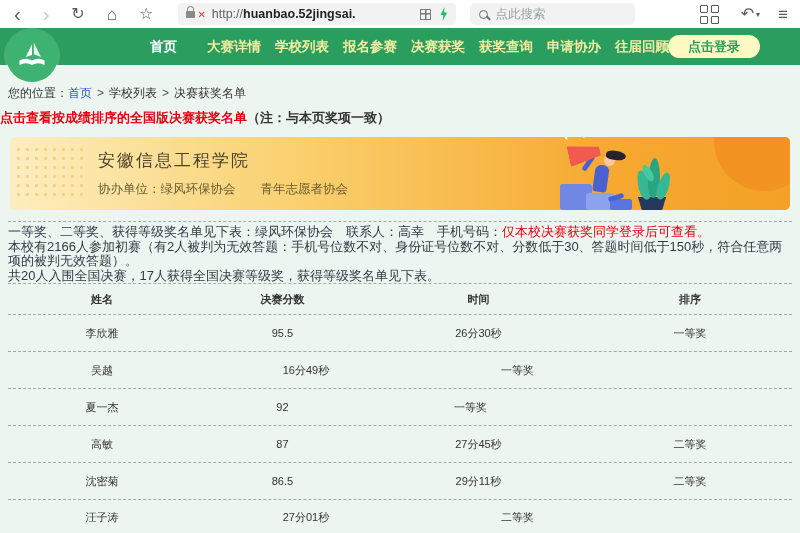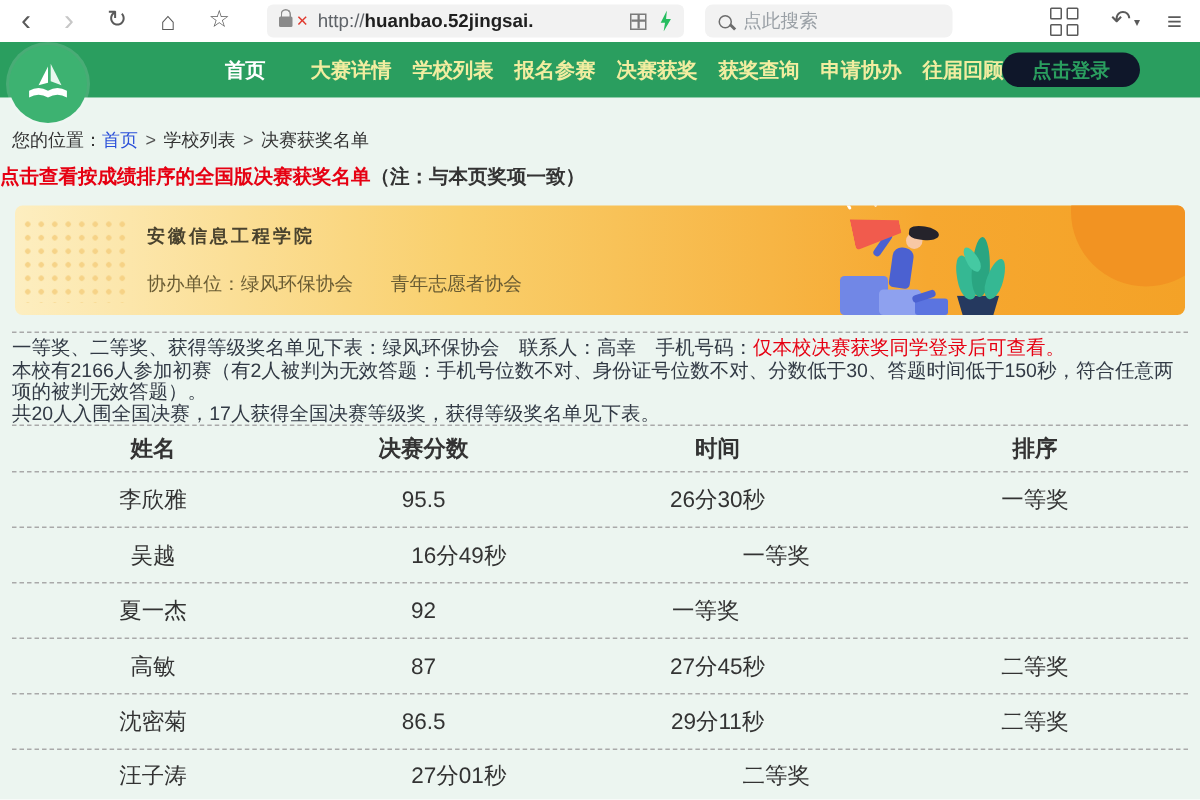--- a/index.html
+++ b/index.html
@@ -45,39 +45,39 @@
   .burger { color:#5a5a5a; font-size:17px; margin:0 6px 0 8px; }
 
   
   .nav { position:relative; height:37px; background:#2a9e5f; display:flex; align-items:center; }
   .logo { position:absolute; left:6px; top:2px; width:52px; height:52px; border-radius:50%;
           background:#3db271; z-index:5; display:flex; align-items:center; justify-content:center;
           box-shadow:0 0 0 2px rgba(255,255,255,0.15); cursor:pointer; }
   .nav-items { display:flex; align-items:center; margin-left:150px; gap:14px; }
   .nav-item { font-size:13.5px; font-weight:bold; color:#f2eda0; cursor:pointer; white-space:nowrap; }
   .nav-item.active { color:#ffffff; margin-right:16px; }
-  .login-btn { position:absolute; right:40px; top:7px; width:92px; height:23px; background:#0f172a;
+  .login-btn { position:absolute; right:40px; top:7px; width:92px; height:23px; background:#fef9c3;
                border-radius:12px; color:#2a9e5f; font-size:13px; font-weight:bold;
                display:flex; align-items:center; justify-content:center; cursor:pointer; }
 
   
   .content { height:468px; background:#ecf5f0; }
   .breadcrumb { padding:20px 0 0 8px; font-size:12px; color:#333; }
   .breadcrumb .link { color:#2b50d9; cursor:pointer; }
   .breadcrumb .sep { margin:0 5px; color:#555; }
   .notice { text-align:left; margin-top:7px; font-size:13px; font-weight:bold; }
   .notice .red-link { color:#e60012; cursor:pointer; }
   .notice .note { color:#333; }
 
   
   .banner { position:relative; margin:10px 10px 0; height:73px; border-radius:5px; overflow:hidden;
             background:linear-gradient(90deg,#fdeec0 0%,#f9cf6c 38%,#f6a830 78%,#f4a227 100%); }
   .dots { position:absolute; left:4px; top:8px; width:72px; height:57px;
           background-image:radial-gradient(#f4cd7c 1.6px, transparent 2px); background-size:9px 9px; opacity:.8; }
-  .banner-title { position:absolute; left:88px; top:12px; font-size:12px; font-weight:bold; color:#4a432e; letter-spacing:2px;text-align:center; }
+  .banner-title { position:absolute; left:88px; top:12px; font-size:17px; font-weight:normal; color:#4a432e; letter-spacing:2px;text-align:center; }
   .banner-sub { position:absolute; left:88px; top:44px; font-size:12.5px; color:#6a5c33; }
   .illu { position:absolute; right:0; top:0; width:270px; height:73px; }
   .sun { position:absolute; right:-24px; top:-46px; width:100px; height:100px; border-radius:50%; background:#f29322; }
   .box1 { position:absolute; left:40px; bottom:0; width:32px; height:26px; background:#7187e6; border-radius:3px; }
   .box2 { position:absolute; left:66px; bottom:0; width:28px; height:17px; background:#8ea1ef; border-radius:3px; }
   .box3 { position:absolute; left:90px; bottom:0; width:22px; height:11px; background:#5b74e0; border-radius:2px; }
   .pbody { position:absolute; left:74px; bottom:18px; width:14px; height:27px; background:#4b61d1;
            border-radius:6px 6px 3px 3px; transform:rotate(8deg); }
   .parm { position:absolute; left:66px; bottom:38px; width:5px; height:18px; background:#4b61d1;
           border-radius:3px; transform:rotate(35deg); }
@@ -103,21 +103,21 @@
   .intro { margin:11px 8px 0; border-top:1px dashed #a9a9a9; padding-top:3px;
            font-size:13px; line-height:14.5px; color:#323a45; }
   .intro .red { color:#e60012; }
 
   
   .results { margin:0 8px; }
   .trow { display:flex; border-top:1px dashed #a9a9a9; align-items:center; }
   .trow.head-row { height:31px; font-weight:bold; }
   .trow.data-row { height:37px; }
   .trow:last-child { border-bottom:1px dashed #a9a9a9; }
-  .cell { font-size:15px; color:#333; text-align:center; }
+  .cell { font-size:11px; color:#333; text-align:center; }
   .c1 { width:24%; } .c2 { width:22%; } .c3 { width:28%; } .c4 { width:26%; }
 </style>
 </head>
 <body>
 
 <div class="screen">
 
   <div class="toolbar">
     <span class="tb-icon tb-back">‹</span>
     <span class="tb-icon tb-fwd">›</span>

